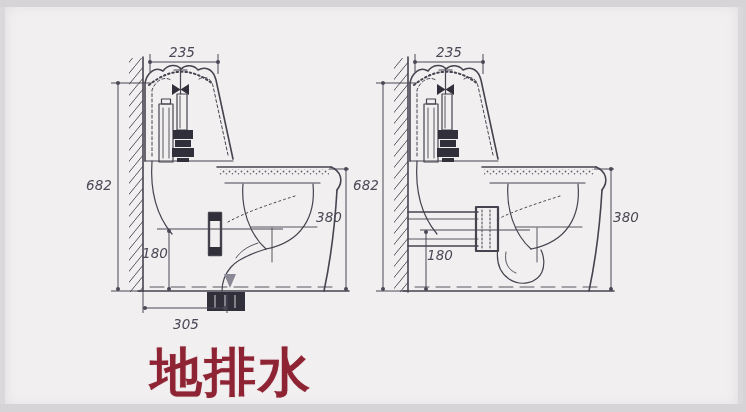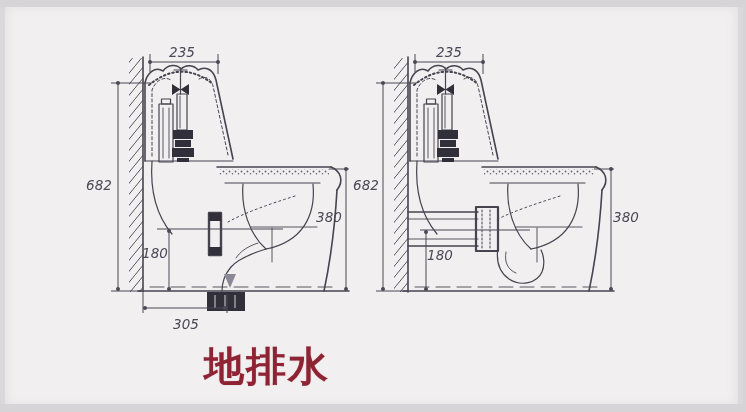--- a/index.html
+++ b/index.html
@@ -17,22 +17,22 @@
   svg.blueprint{position:absolute;left:0;top:0;}
   .ink{stroke:#45444f;fill:none;stroke-linecap:round;stroke-linejoin:round;}
   .w16{stroke-width:1.6;} .w12{stroke-width:1.2;} .w09{stroke-width:.9;}
   .dash{stroke-dasharray:3 2.4;stroke-width:1;}
   .dots{stroke-dasharray:1.6 2.8;stroke-width:2;}
   .dim{stroke:#4a4956;stroke-width:1;fill:none;}
   .dimdot{fill:#4a4956;stroke:none;}
   .dark{fill:#302f3a;stroke:none;}
   .dim-text{font:italic 13.5px "DejaVu Sans",sans-serif;fill:#4a4956;}
   .caption{
-    position:absolute;top:344px;width:180px;text-align:right;
-    font-size:40px;font-weight:700;color:#8e2433;letter-spacing:2px;
+    position:absolute;top:344px;width:180px;text-align:left;
+    font-size:52px;font-weight:700;color:#8e2433;letter-spacing:2px;
     font-family:"DejaVu Sans",sans-serif;line-height:1.1;
     text-shadow:0 0 1px rgba(142,36,51,.45);
   }
   .caption-left{left:150px;}
   .caption-right{left:407px;}
 </style>
 </head>
 <body>
 
 <div class="stage">

